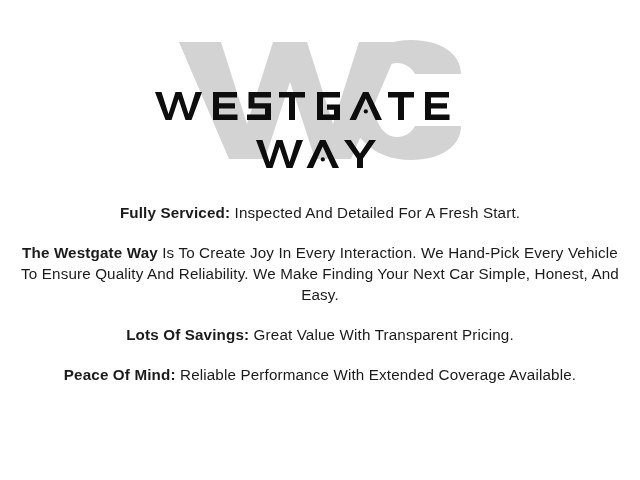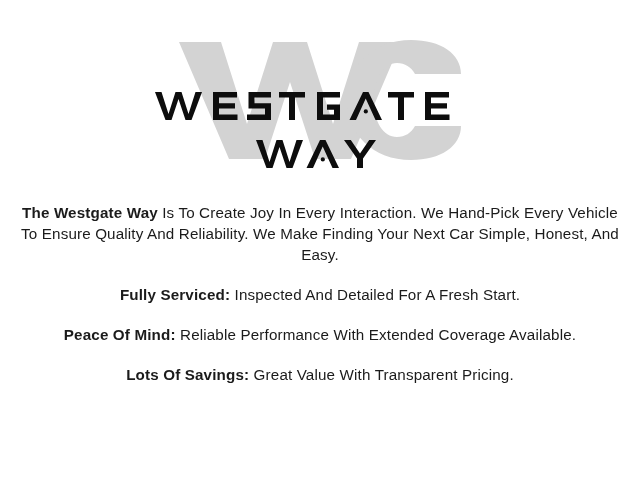--- a/index.html
+++ b/index.html
@@ -145,30 +145,30 @@
           </g>
         </svg>
       </div>
 
     </div>
   </div>
 
   <div class="copy">
 
     <p class="para">
+      <b>Fully Serviced:</b><span> Inspected And Detailed For A Fresh Start.</span>
+    </p>
+
+    <p class="para">
       <b>The Westgate Way</b><span> Is To Create Joy In Every Interaction. We Hand-Pick Every Vehicle To Ensure Quality And Reliability. We Make Finding Your Next Car Simple, Honest, And Easy.</span>
     </p>
 
     <p class="para">
-      <b>Fully Serviced:</b><span> Inspected And Detailed For A Fresh Start.</span>
+      <b>Lots Of Savings:</b><span> Great Value With Transparent Pricing.</span>
     </p>
 
     <p class="para">
       <b>Peace Of Mind:</b><span> Reliable Performance With Extended Coverage Available.</span>
-    </p>
-
-    <p class="para">
-      <b>Lots Of Savings:</b><span> Great Value With Transparent Pricing.</span>
     </p>
 
   </div>
 
 </div>
 
 </body></html>

